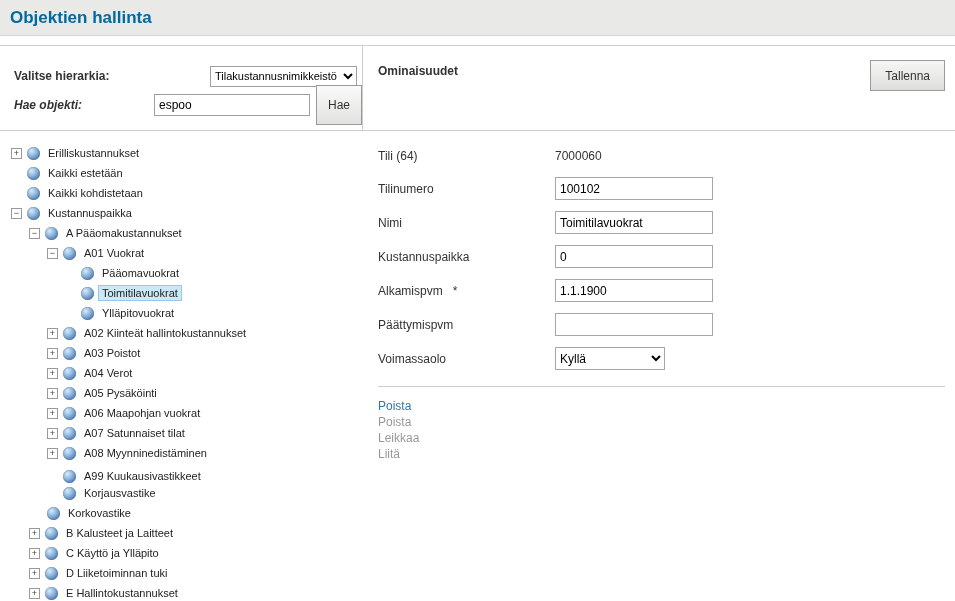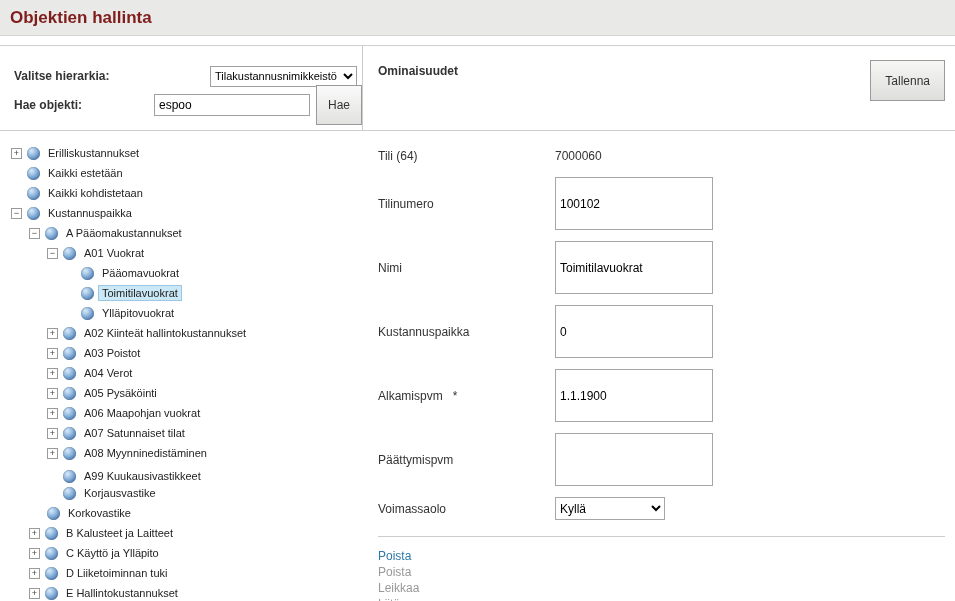--- a/index.html
+++ b/index.html
@@ -6,39 +6,39 @@
   body{
     width:955px;height:601px;overflow:hidden;
     font-family:"Liberation Sans","DejaVu Sans",sans-serif;
     background:#ffffff;color:#333;
   }
   
   .app-header{
     height:36px;background:#e9e9e7;border-bottom:1px solid #d6d6d4;
     display:flex;align-items:center;padding-left:10px;box-sizing:border-box;
   }
-  .app-title{font-size:17px;font-weight:700;color:#7f1d1d;margin:0;}
+  .app-title{font-size:17px;font-weight:700;color:#0369a1;margin:0;}
   
   .content{border-top:1px solid #cfcfcd;margin-top:9px;}
   .topbar{display:grid;grid-template-columns:363px 1fr;height:85px;box-sizing:border-box;}
   .topbar-left{border-right:1px solid #cccccc;border-bottom:1px solid #cccccc;padding:18px 0 0 14px;box-sizing:border-box;}
   .topbar-right{border-bottom:1px solid #cccccc;padding:14px 10px 0 15px;box-sizing:border-box;display:flex;justify-content:space-between;align-items:flex-start;}
   .control-row{display:flex;align-items:center;height:24px;margin-bottom:5px;}
   .control-label{font-size:12px;font-weight:700;color:#333;display:inline-block;}
   .control-label.w1{width:196px;}
-  .control-label.w2{width:151px;}
+  .control-label.w2{width:151px;font-style:italic;}
   select.hierarchy-select{width:147px;height:21px;font-size:11px;font-family:inherit;border:1px solid #a0a0a0;background:#fff;}
   input.search-input{width:146px;height:18px;border:1px solid #a0a0a0;font-size:12px;font-family:inherit;padding:1px 4px;}
   button.small-btn{
     margin-left:6px;height:40px;padding:12px 11px;font-size:12px;font-family:inherit;color:#333;
     background:linear-gradient(#fafafa,#e2e2e0);border:1px solid #999;cursor:pointer;
   }
   .panel-title{font-size:12px;font-weight:700;color:#333;margin-top:4px;}
   button.save-btn{
-    height:41px;padding:0 14px;font-size:12px;font-family:inherit;color:#333;
+    height:31px;padding:0 14px;font-size:12px;font-family:inherit;color:#333;
     background:linear-gradient(#f6f6f5,#dededc);border:1px solid #9a9a9a;cursor:pointer;
   }
   
   .main{display:grid;grid-template-columns:363px 1fr;height:471px;}
   
   .tree{padding-top:12px;font-size:11px;color:#222;overflow:hidden;}
   .tree-row{height:20px;display:flex;align-items:center;white-space:nowrap;}
   .expander{
     width:11px;height:11px;box-sizing:border-box;border:1px solid #9a9a9a;background:#fff;
     font-size:9px;line-height:8px;text-align:center;color:#444;margin-right:5px;flex:0 0 11px;cursor:pointer;
@@ -50,21 +50,21 @@
     box-shadow:inset 0 0 1px #24466b;
   }
   .tree-label{padding:1px 3px;cursor:default;}
   .tree-label.selected{background:var(--selection,#cbe8f6);outline:1px solid #9bc7e4;}
   
   .form-panel{padding:14px 0 0 15px;font-size:12px;color:#333;}
   .form-row{display:flex;align-items:center;margin-bottom:11px;min-height:21px;}
   .form-label{width:177px;flex:0 0 177px;}
   .star{color:#333;}
   .form-row input.field-input{
-    width:148px;height:19px;border:1px solid #a6a6a6;font-size:12px;font-family:inherit;padding:16px 4px;
+    width:148px;height:19px;border:1px solid #a6a6a6;font-size:12px;font-family:inherit;padding:1px 4px;
   }
   .form-row select.field-select{width:110px;height:23px;font-size:12px;font-family:inherit;border:1px solid #a6a6a6;background:#fff;}
   .form-row .field-text{font-size:12px;color:#333;}
   .form-divider{border:0;border-top:1px solid #cccccc;margin:16px 10px 12px 0;}
   .actions{list-style:none;margin:0;padding:0;}
   .actions li{margin-bottom:1px;line-height:15px;}
   .action-link{font-size:12px;text-decoration:none;cursor:pointer;}
   .action-link.enabled{color:var(--link,#2e79a6);}
   .action-link.disabled{color:var(--muted,#999999);}
 </style>

